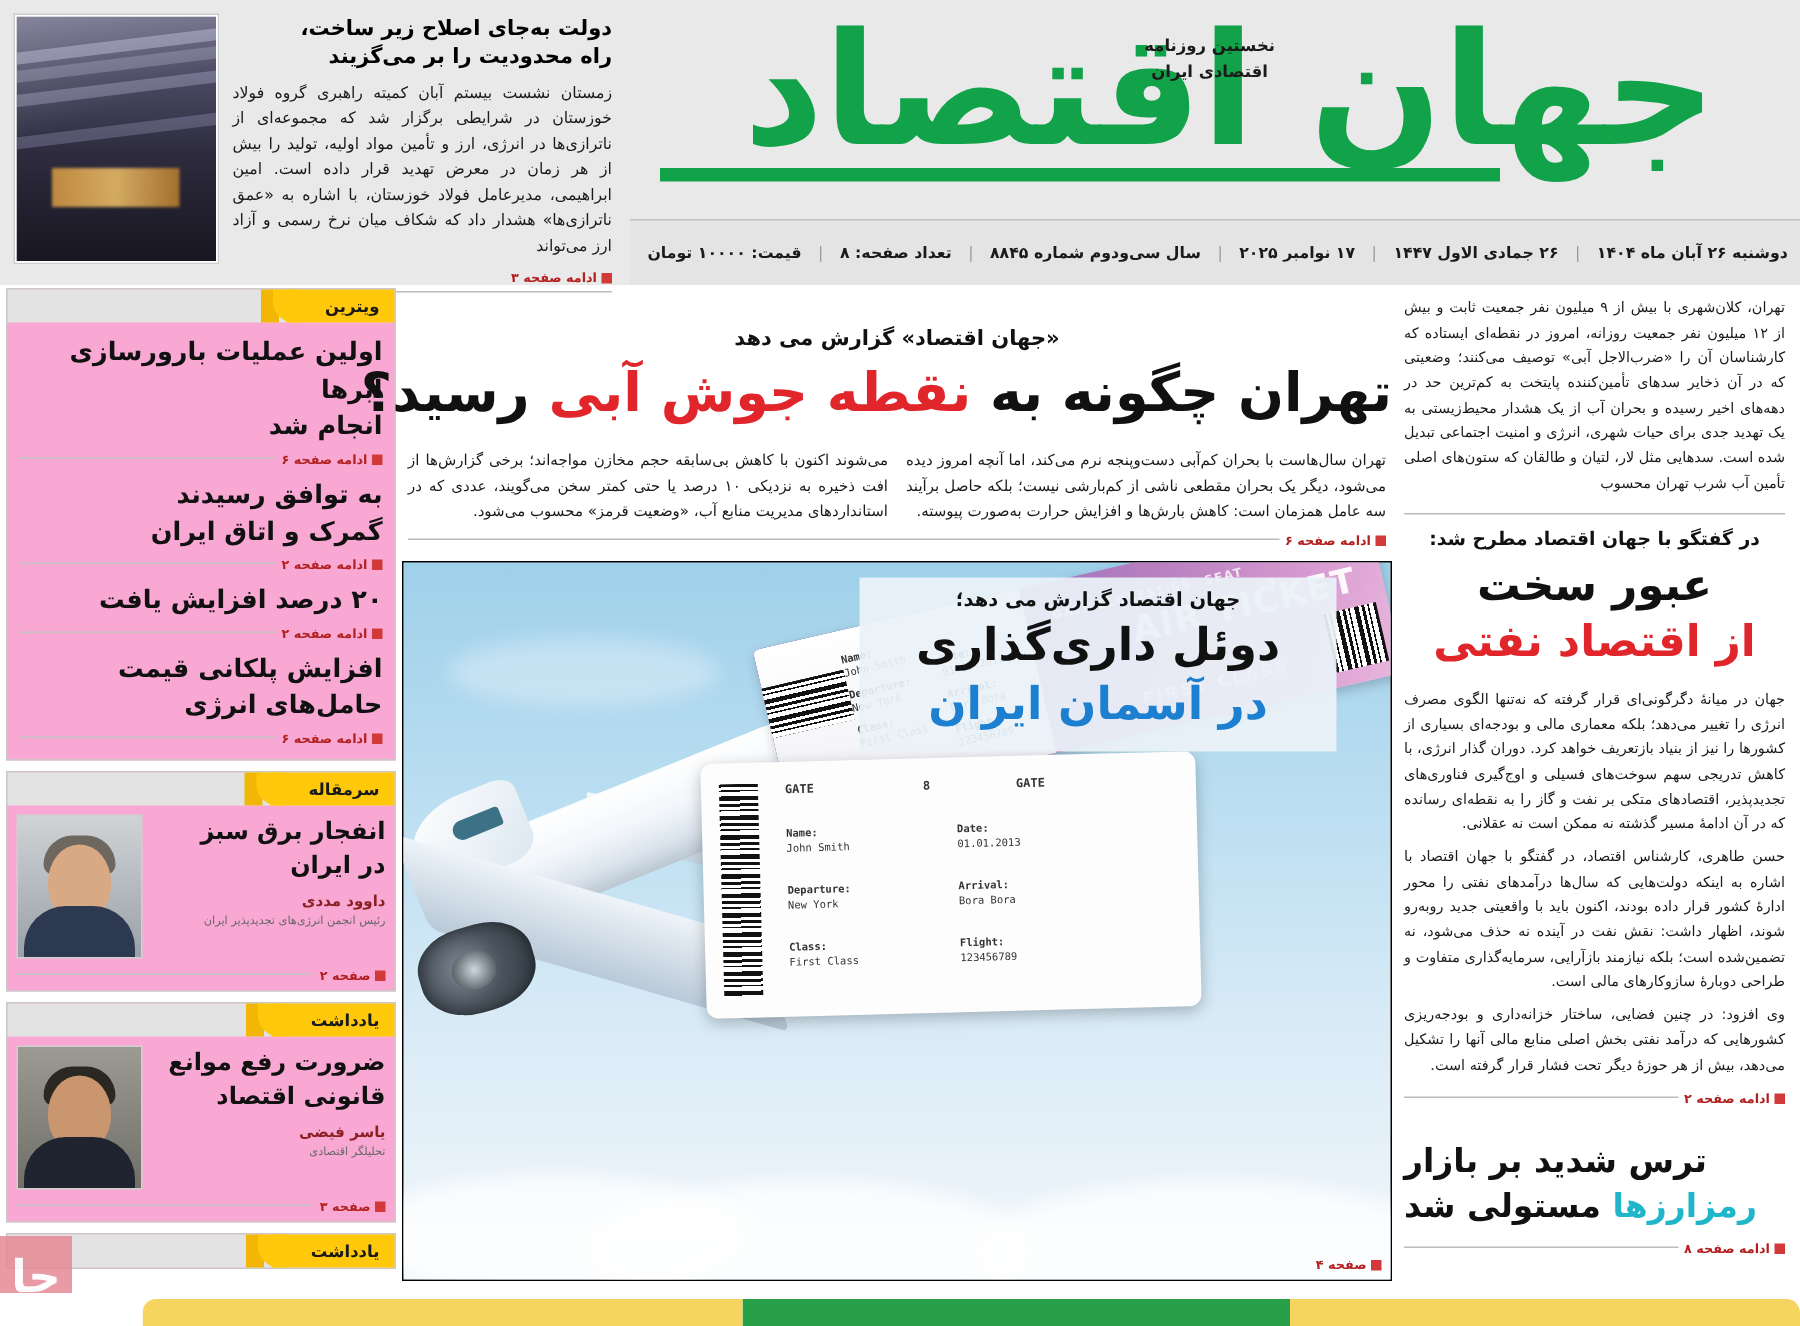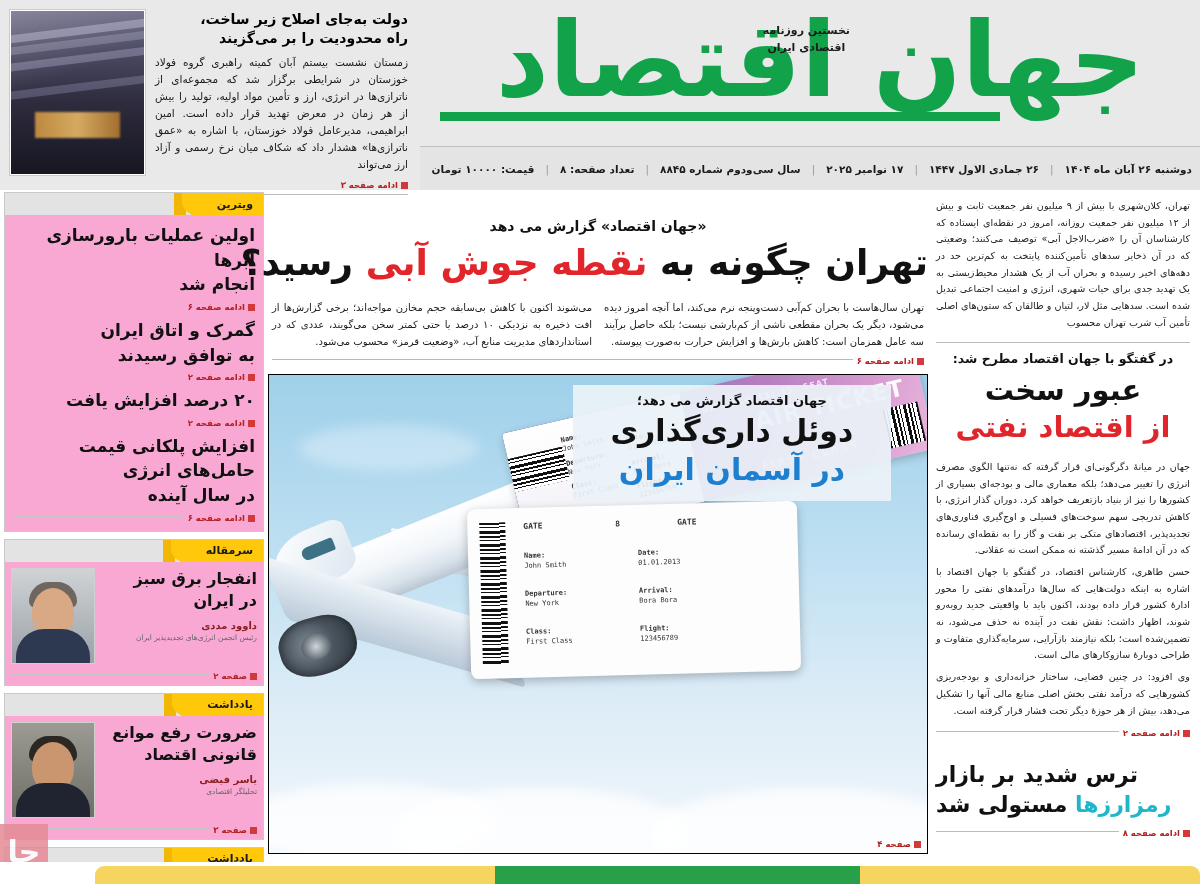--- a/index.html
+++ b/index.html
@@ -342,43 +342,42 @@
             <div>انجام شد</div>
           </div>
           <div class="vitrin-foot">
             <span class="cont"><span class="mark"></span><span>ادامه صفحه ۶</span></span>
             <span class="line"></span>
           </div>
         </div>
 
         <div class="vitrin-item">
           <div class="vitrin-title">
+            <div>به توافق رسیدند</div>
             <div>گمرک و اتاق ایران</div>
-            <div>به توافق رسیدند</div>
           </div>
           <div class="vitrin-foot">
             <span class="cont"><span class="mark"></span><span>ادامه صفحه ۲</span></span>
             <span class="line"></span>
           </div>
         </div>
 
         <div class="vitrin-item">
           <div class="vitrin-title">
             <div>۲۰ درصد افزایش یافت</div>
           </div>
           <div class="vitrin-foot">
             <span class="cont"><span class="mark"></span><span>ادامه صفحه ۲</span></span>
             <span class="line"></span>
           </div>
         </div>
 
         <div class="vitrin-item">
           <div class="vitrin-title">
             <div>افزایش پلکانی قیمت حامل‌های انرژی</div>
-            <div>در سال آینده</div>
           </div>
           <div class="vitrin-foot">
             <span class="cont"><span class="mark"></span><span>ادامه صفحه ۶</span></span>
             <span class="line"></span>
           </div>
         </div>
 
       </div>
     </div>
 

